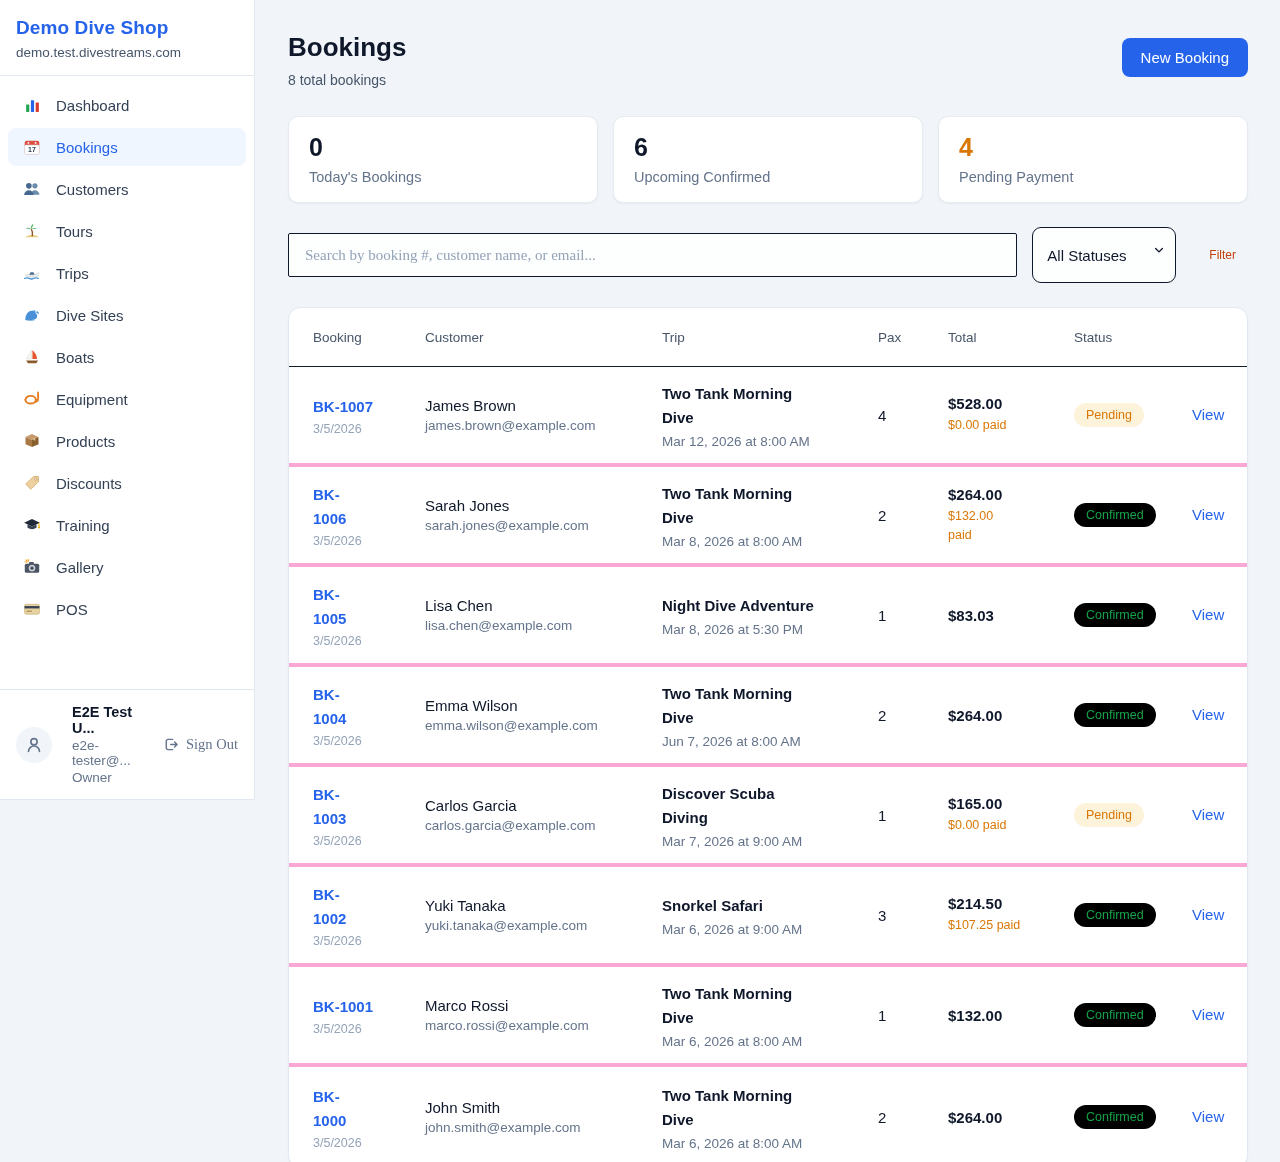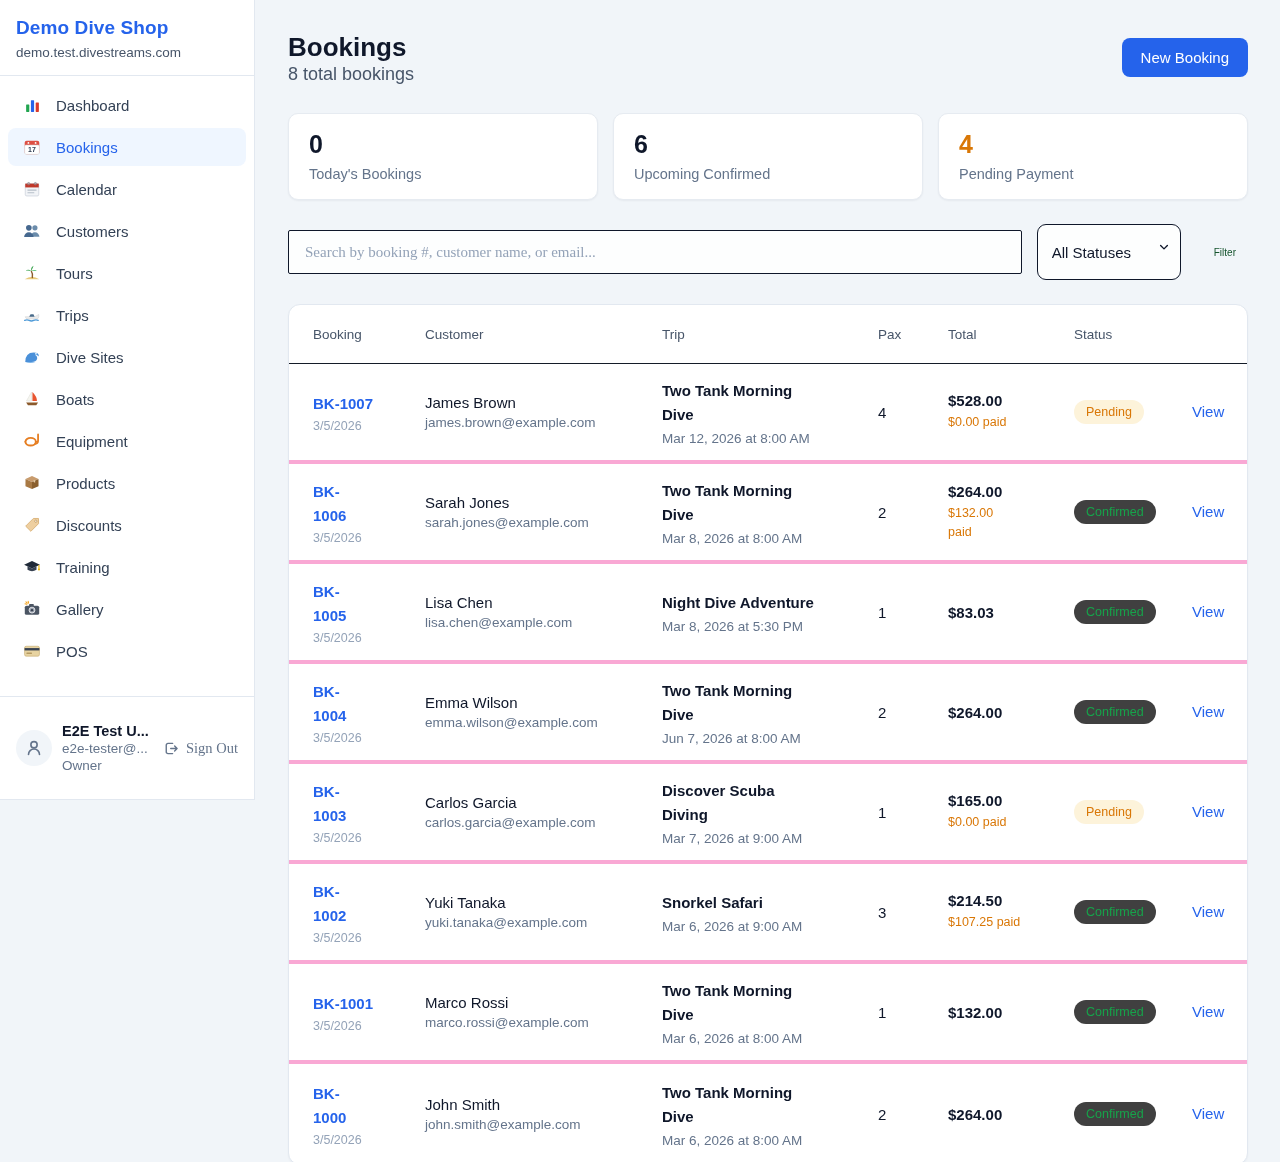--- a/index.html
+++ b/index.html
@@ -25,41 +25,41 @@
   .nav { padding:10px 8px 0; }
   .nav-item {
     display:flex; align-items:center; gap:14px;
     padding:10px 14px; margin-bottom:4px; border-radius:8px;
     font-size:15px; color:#334155; cursor:pointer;
   }
   .nav-item .icon { width:20px; height:18px; }
   .nav-item.active { background:#eff6ff; color:#2563eb; font-weight:500; }
   .user-box {
     position:absolute; left:0; bottom:0; width:100%;
-    border-top:1px solid #e2e8f0; padding:26px 16px;
-    display:flex; align-items:center; gap:10px;
+    border-top:1px solid #e2e8f0; padding:14px 16px;
+    display:flex; align-items:center; gap:20px;
   }
   .avatar {
     width:36px; height:36px; border-radius:50%; background:#f1f5f9;
     display:flex; align-items:center; justify-content:center; flex:none;
   }
   .user-info { min-width:0; }
   .user-name { font-size:14.5px; font-weight:700; color:#0f172a; }
   .user-email, .user-role { font-size:13.5px; color:#64748b; margin-top:2px; }
   .signout {
     margin-left:auto; display:flex; align-items:center; gap:7px;
     background:none; border:none; color:#64748b; font-size:14.5px;
     font-family:Liberation Serif, serif; cursor:pointer; flex:none;
   }
 
   
   .main { margin-left:255px; padding:32px 32px 0 33px; }
   .page-header { display:flex; justify-content:space-between; align-items:flex-start; }
   .page-title { font-size:26px; font-weight:700; color:#0f172a; }
-  .page-subtitle { font-size:18px; color:#475569; margin-top:1px; }
+  .page-subtitle { font-size:14px; color:#475569; margin-top:9px; }
   .btn-primary {
     background:#2563eb; color:#fff; border:none; border-radius:8px;
     font-size:15px; font-weight:500; font-family:inherit;
     padding:11px 19px; cursor:pointer; margin-top:6px;
   }
 
   .stats { display:flex; gap:15px; margin-top:28px; }
   .stat-card {
     flex:1; background:#fff; border:1px solid #e6ebf1; border-radius:10px;
     padding:15px 20px 17px; box-shadow:0 1px 2px rgba(15,23,42,.05);
@@ -78,21 +78,21 @@
     position:relative; width:144px; height:56px; margin-left:15px;
     border:1.5px solid #0f172a; border-radius:9px; background:#fdfefe; flex:none;
   }
   .select-wrap select {
     appearance:none; -webkit-appearance:none; width:100%; height:100%;
     border:none; background:transparent; font-size:15px; font-family:inherit;
     color:#0f172a; padding:0 30px 0 14px; cursor:pointer; outline:none;
   }
   .select-chevron { position:absolute; right:10px; top:16px; pointer-events:none; }
   .btn-filter {
-    background:none; border:none; font-size:10px; color:#14532d;
+    background:none; border:none; font-size:12px; color:#c2410c;
     font-family:inherit; margin-left:21px; padding:0 12px; cursor:pointer; flex:none;
   }
 
   
   .table-card {
     margin-top:24px; background:#fff; border:1px solid #e2e8f0; border-radius:12px;
     overflow:hidden; box-shadow:0 1px 2px rgba(15,23,42,.04);
   }
   .t-head, .t-row {
     display:grid;
@@ -113,21 +113,21 @@
   .trip-name { font-size:15px; font-weight:600; color:#0f172a; white-space:pre-line; line-height:1.6; }
   .trip-dt { font-size:13.5px; color:#64748b; margin-top:4px; }
   .pax { font-size:15px; }
   .total { font-size:15px; font-weight:700; }
   .paid { font-size:12.5px; color:#d97706; margin-top:4px; white-space:pre-line; line-height:1.45; }
   .badge {
     display:inline-block; font-size:12.5px; font-weight:500;
     padding:5px 12px; border-radius:999px;
   }
   .badge.pending { background:#fdf3da; color:#d97706;text-align:right; }
-  .badge.confirmed { background:#404040; color:#16a34a; }
+  .badge.confirmed { background:#000000; color:#16a34a; }
   .view-link { color:#2563eb; font-size:15px; font-weight:500; cursor:pointer; }
 </style>
 </head>
 <body>
 
 <aside class="sidebar">
   <div class="brand">
     <div class="brand-name">Demo Dive Shop</div>
     <div class="brand-domain">demo.test.divestreams.com</div>
   </div>
@@ -146,32 +146,20 @@
         <span class="icon">
           <svg width="18" height="18" viewBox="0 0 16 16">
             <rect x="1.5" y="2.5" width="13" height="12" rx="1.8" fill="#dd4f43"></rect>
             <rect x="1.5" y="6.3" width="13" height="8.2" rx="1.2" fill="#fff" stroke="#d6d6d6" stroke-width=".5"></rect>
             <circle cx="4.8" cy="4.4" r=".8" fill="#fff"></circle>
             <circle cx="11.2" cy="4.4" r=".8" fill="#fff"></circle>
             <text x="8" y="12.6" font-size="6.2" font-weight="bold" text-anchor="middle" fill="#334155" font-family="Liberation Sans, sans-serif">17</text>
           </svg>
         </span>
         <span>Bookings</span>
-      </div>
-      <div class="nav-item">
-        <span class="icon">
-          <svg width="18" height="18" viewBox="0 0 16 16">
-            <rect x="2" y="3.2" width="12" height="11" rx="1.4" fill="#f2f4f7" stroke="#c6cdd6" stroke-width=".6"></rect>
-            <rect x="2" y="3.2" width="12" height="3.4" fill="#c0392b"></rect>
-            <circle cx="5" cy="3.2" r="1" fill="none" stroke="#8a8f98" stroke-width=".8"></circle>
-            <circle cx="11" cy="3.2" r="1" fill="none" stroke="#8a8f98" stroke-width=".8"></circle>
-            <path d="M4 9 h8 M4 11.3 h6" stroke="#b6bec9" stroke-width="1"></path>
-          </svg>
-        </span>
-        <span>Calendar</span>
       </div>
       <div class="nav-item">
         <span class="icon">
           <svg width="18" height="18" viewBox="0 0 16 16">
             <circle cx="10.6" cy="5.2" r="2.3" fill="#6b8cab"></circle>
             <path d="M6.6 13.2 a4 4 0 0 1 8 0 z" fill="#6b8cab"></path>
             <circle cx="5.2" cy="5.2" r="2.5" fill="#46688f"></circle>
             <path d="M1 13.4 a4.2 4.2 0 0 1 8.4 0 z" fill="#46688f"></path>
           </svg>
         </span>

